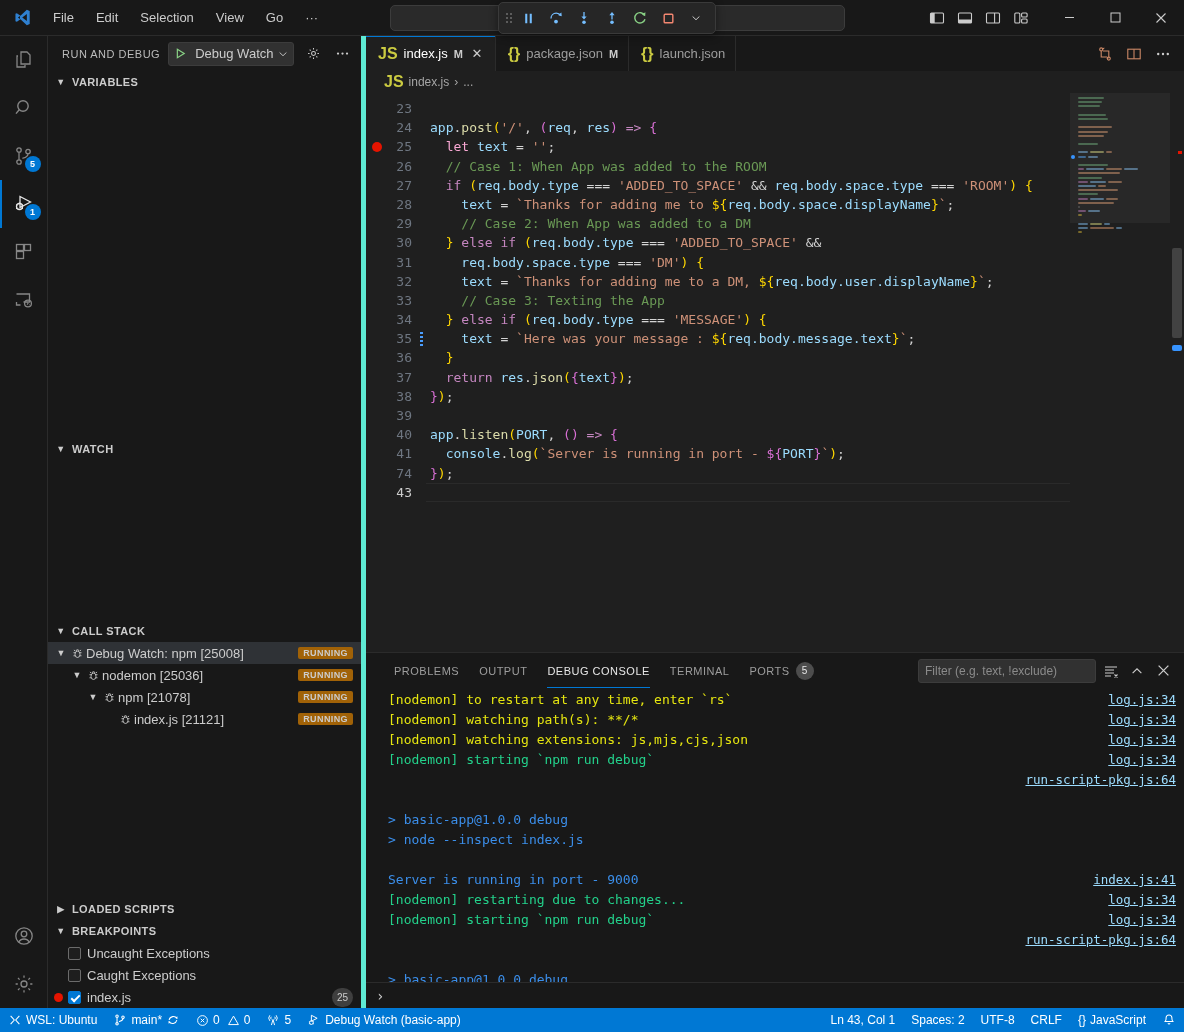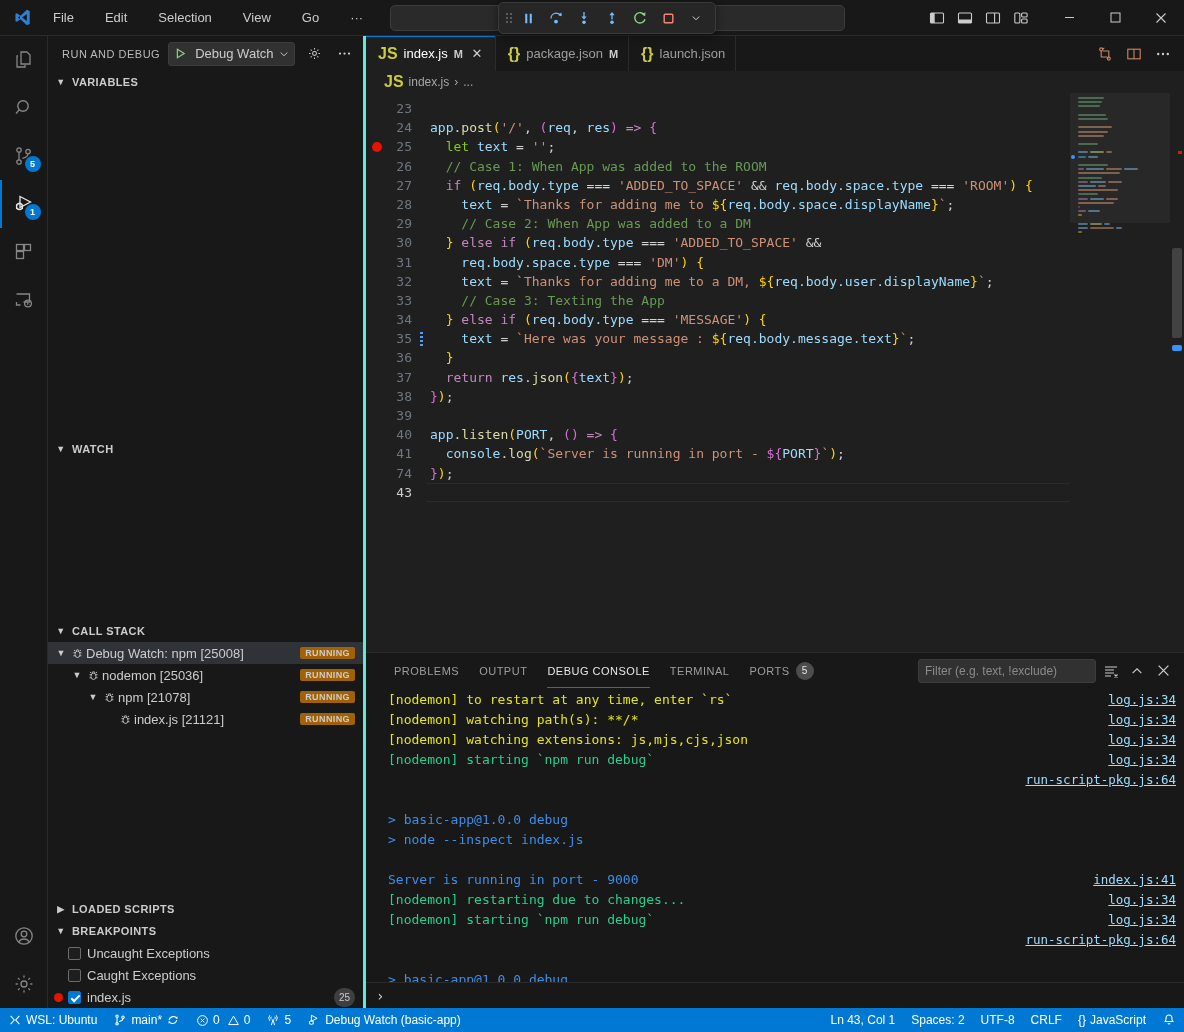--- a/index.html
+++ b/index.html
@@ -12,21 +12,21 @@
     overflow: hidden;
   }
   .app { width: 1184px; height: 1032px; display: flex; flex-direction: column; }
 
   
   .titlebar {
     height: 36px; background: #181818; display: flex; align-items: center;
     flex: 0 0 36px; position: relative; border-bottom: 1px solid #2b2b2b;
   }
   .vscode-logo { width: 44px; display: flex; align-items: center; justify-content: center; }
-  .menu { display: flex; align-items: center; gap: 13px; }
+  .menu { display: flex; align-items: center; gap: 4px; }
   .menu-item {
     padding: 4px 9px; font-size: 13px; color: #cccccc; border-radius: 4px; cursor: default;
   }
   .nav-arrows { display: flex; align-items: center; gap: 14px; margin-left: 64px; }
   .arrow { color: #9d9d9d; font-size: 17px; line-height: 1; }
   .arrow.dim { color: #6a6a6a; }
   .cmdbar {
     position: absolute; left: 390px; width: 455px; height: 26px;
     background: #2a2a2a; border: 1px solid #3c3c3c; border-radius: 5px;
     top: 5px; display: flex; align-items: center; justify-content: flex-end;
@@ -74,21 +74,21 @@
     position: absolute; right: 7px; bottom: 8px; min-width: 16px; height: 16px;
     background: #0078d4; color: #fff; border-radius: 8px; font-size: 9px;
     display: flex; align-items: center; justify-content: center; padding: 0 4px;
     font-family: "Liberation Sans", sans-serif; font-weight: 600;
   }
   .act-bottom { margin-top: auto; }
 
   
   .sidebar {
     width: 318px; flex: 0 0 318px; background: #181818; display: flex; flex-direction: column;
-    border-right: 3px solid #5eead4; min-height: 0;
+    border-right: 5px solid #5eead4; min-height: 0;
   }
   .sidebar-header {
     height: 35px; display: flex; align-items: center; padding: 0 8px 0 14px; gap: 8px;
     flex: 0 0 35px;
   }
   .sb-title { font-size: 11px; letter-spacing: .5px; color: #bbbbbb; text-transform: uppercase; white-space: nowrap;}
   .launch-select {
     display: flex; align-items: center; background: #313131; border: 1px solid #3c3c3c;
     border-radius: 3px; height: 24px; padding: 0 4px 0 0; gap: 4px; flex: 1 1 auto; max-width: 172px;
   }
@@ -175,21 +175,21 @@
     font-size: 13px; line-height: 19.2px; white-space: pre; overflow: hidden; position: relative;
     padding-left: 4px;
   }
   .cline { height: 19.2px; }
   .cline.cursorline { background: transparent; border-top: 1px solid #2a2a2a; border-bottom: 1px solid #2a2a2a; margin-left:-4px; padding-left:4px;}
   
   .t-kw    { color: #c586c0; }
   .t-ctl   { color: #c586c0; }
   .t-fn    { color: #dcdcaa; }
   .t-var   { color: #9cdcfe; }
-  .t-let   { color: #84cc16; }
+  .t-let   { color: #f9a8d4; }
   .t-str   { color: #ce9178; }
   .t-cmt   { color: #6a9955; }
   .t-par   { color: #ffd700; }
   .t-par2  { color: #da70d6; }
   .t-plain { color: #d4d4d4; }
   .t-prop  { color: #9cdcfe; }
 
   .minimap {
     width: 100px; flex: 0 0 100px; background: #1f1f1f; position: relative; padding-top: 4px;
   }

